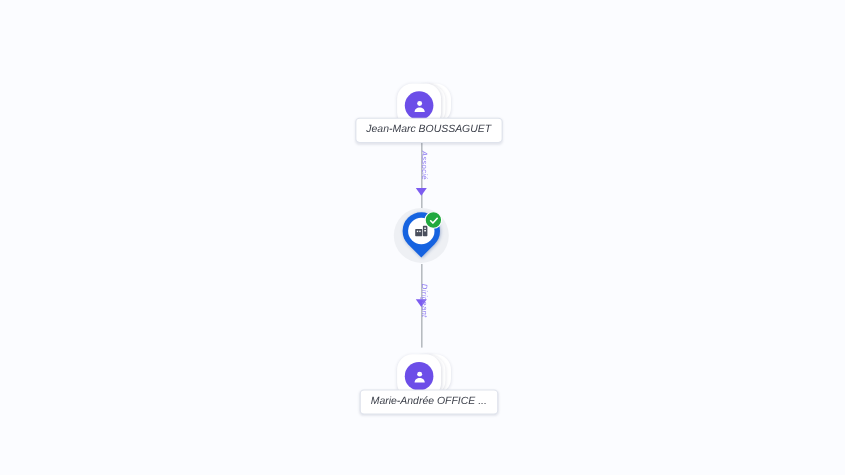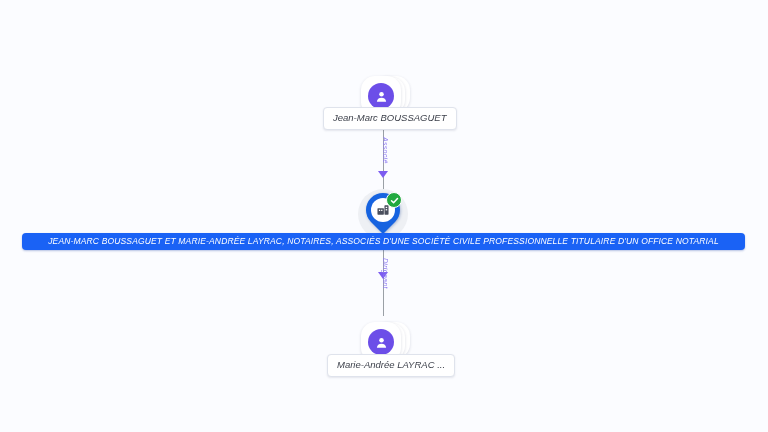--- a/index.html
+++ b/index.html
@@ -217,28 +217,27 @@
         <rect x="16.6" y="6.5" width="2.6" height="2.2" fill="#ffffff"></rect>
         <rect x="16.6" y="10.5" width="2.6" height="2.2" fill="#ffffff"></rect>
       </svg>
     </div>
     <div class="check-badge">
       <svg width="9" height="9" viewBox="0 0 24 24" fill="none" stroke="#ffffff" stroke-width="4" stroke-linecap="round" stroke-linejoin="round">
         <polyline points="4,12.5 9.5,18 20,6.5"></polyline>
       </svg>
     </div>
   </div>
-  <div class="company-bar">JEAN-MARC BOUSSAGUET ET MARIE-ANDRÉE LAYRAC, NOTAIRES, ASSOCIÉS D'UNE SOCIÉTÉ CIVILE PROFESSIONNELLE TITULAIRE D'UN OFFICE NOTARIAL</div>
 
   <div class="person-node" style="left:358px; top:318px;">
     <div class="card card-back2"></div>
     <div class="card card-back1"></div>
     <div class="card card-front"></div>
     <div class="avatar-circle">
       <svg width="15" height="15" viewBox="0 0 24 24" fill="#ffffff">
         <circle cx="12" cy="8.2" r="3.6"></circle>
         <path d="M4.6 20.5c0-4.1 3.3-6.6 7.4-6.6s7.4 2.5 7.4 6.6z"></path>
       </svg>
     </div>
   </div>
-  <div class="node-pill" style="left:327px; top:354px;">Marie-Andrée LAYRAC ...</div>
+  <div class="node-pill" style="left:327px; top:354px;">Marie-Andrée OFFICE ...</div>
 
 </div>
 
 </body></html>

